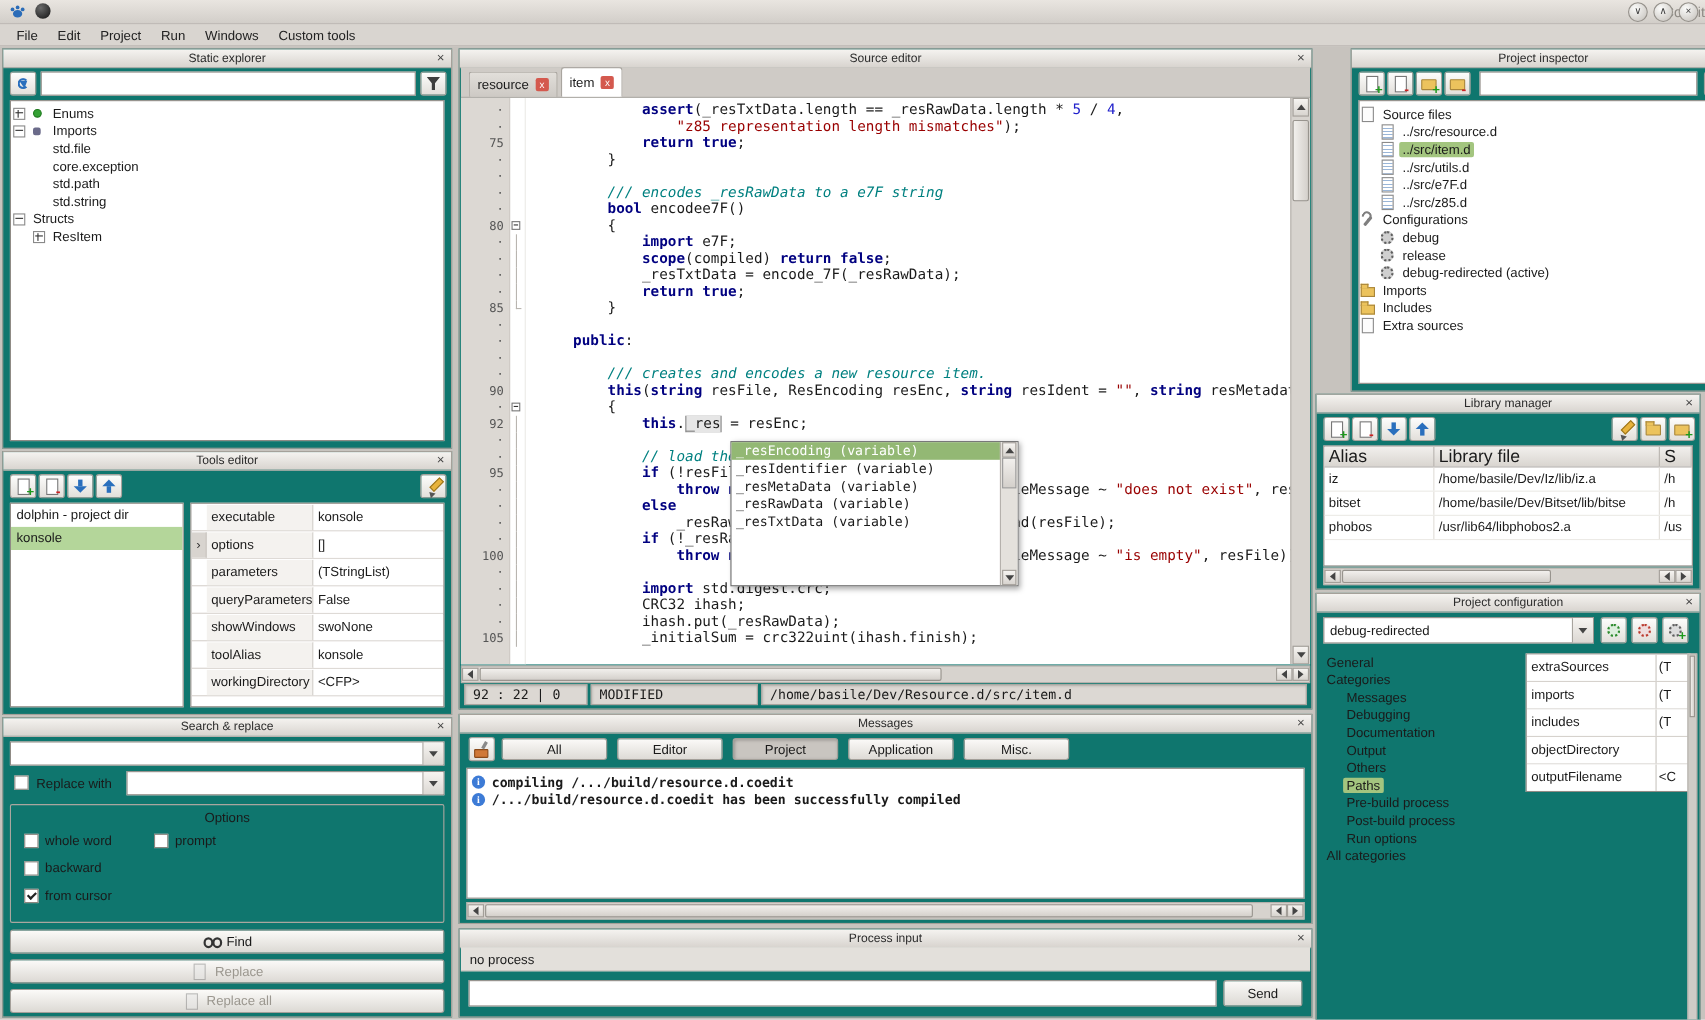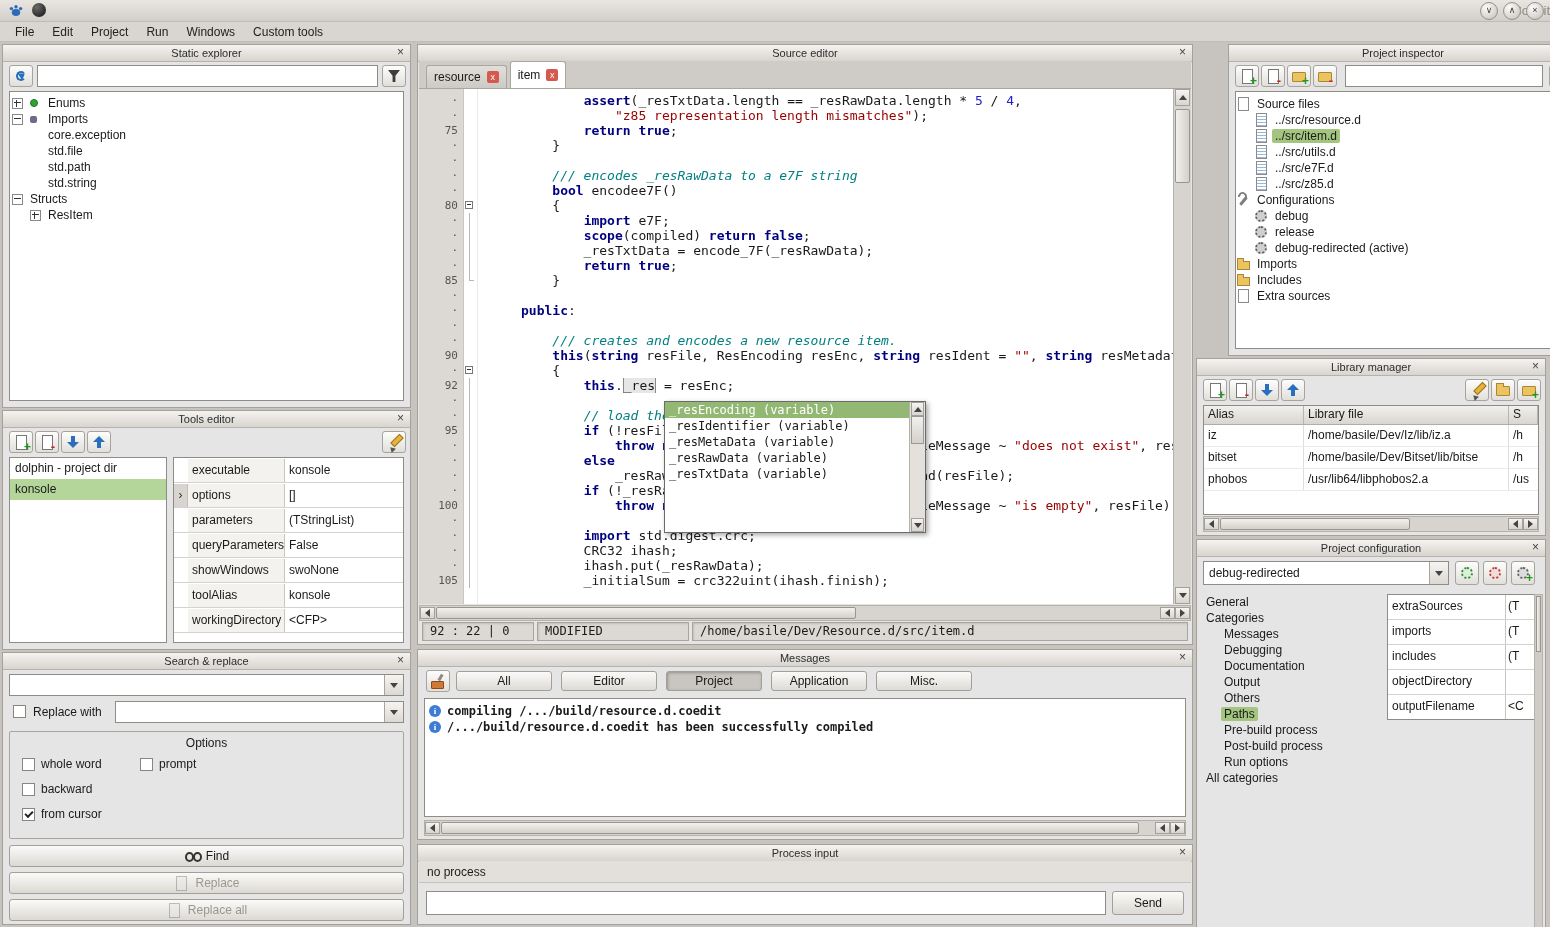--- a/index.html
+++ b/index.html
@@ -9,21 +9,21 @@
   .titlebar{position:absolute;left:0;top:0;width:100%;height:21px;background:linear-gradient(#e9e5e0,#d2cec9);border-bottom:1px solid #bfbbb6}
   .apptitle{position:absolute;left:0;right:0;top:3px;text-align:right;font-size:13px;color:#8d8983}
   .appicons{position:absolute;left:8px;top:2px;display:flex;gap:8px;align-items:center}
   .sphere{width:14px;height:14px;border-radius:50%;background:radial-gradient(circle at 35% 30%,#6a6a6a,#111)}
   .winbtns{position:absolute;right:6px;top:2px;display:flex;gap:5px}
   .wbtn{width:16px;height:16px;border-radius:50%;background:radial-gradient(circle at 35% 30%,#fbfbfa,#c2beb8);border:1px solid #95918b;font-size:9px;line-height:15px;text-align:center;color:#3c3c3c}
   .menubar{position:absolute;left:0;top:22px;width:100%;height:20px;background:#d9d5d0;border-bottom:1px solid #c0bcb7;display:flex;align-items:center;padding-left:6px;box-sizing:border-box}
   .mitem{padding:2px 9px;color:#222}
 
   
-  .panel{position:absolute;background:#e5e5e5;border:1px solid #a5a19a;box-sizing:border-box}
+  .panel{position:absolute;background:#0f766e;border:1px solid #a5a19a;box-sizing:border-box}
   .phead{position:relative;height:16px;background:linear-gradient(#f5f3f0,#d8d4cf);border-bottom:1px solid #b6b2ad;text-align:center;font-size:11px;line-height:16px;color:#2c2c2c}
   .pclose{position:absolute;right:3px;top:1px;width:13px;height:13px;line-height:13px;text-align:center;font-size:12px;color:#444}
 
   .tbtn{width:24px;height:22px;background:linear-gradient(#fdfdfc,#e2dfda);border:1px solid #a7a39d;border-radius:3px;display:flex;align-items:center;justify-content:center;box-sizing:border-box;flex:none}
   .tinput{background:#fff;border:1px solid #8f8b85;height:22px;padding:0 4px;font:12px "Liberation Sans",sans-serif;box-sizing:border-box}
   .whitebox{background:#fff;border:1px solid #8f8b85;box-sizing:border-box;overflow:hidden}
 
   
   .ic{position:relative;display:inline-block;width:16px;height:16px;flex:none}
   .ic.refresh::before{content:"";position:absolute;inset:3px;border:2px solid #2a6fbd;border-radius:50%;border-right-color:transparent}
@@ -145,21 +145,21 @@
   .statusbar{position:absolute;left:1px;right:1px;bottom:1px;height:23px;display:flex;gap:3px;padding:2px 3px;box-sizing:border-box;font:12px "DejaVu Sans Mono",monospace}
   .scell{border:1px solid #a8a49e;background:#dcd8d3;box-shadow:inset 1px 1px 2px rgba(0,0,0,.12);padding:0 7px;line-height:17px;white-space:nowrap;overflow:hidden;box-sizing:border-box}
 
   
   .fbtn{width:96px;height:20px;border:1px solid #a39f99;border-radius:3px;background:linear-gradient(#fbfaf8,#dedbd6);display:flex;align-items:center;justify-content:center;margin-right:9px;box-sizing:border-box}
   .fbtn.pressed{background:#c9c5c0;box-shadow:inset 1px 1px 3px rgba(0,0,0,.25)}
   .mrow{display:flex;align-items:center;gap:6px;height:16px;font:bold 12px "DejaVu Sans Mono",monospace;padding-left:4px;white-space:nowrap}
   .mi{width:12px;height:12px;border-radius:50%;background:#3d7bd6;color:#fff;font:bold 9px "Liberation Serif",serif;text-align:center;line-height:12px;flex:none}
 
   
-  .lhdr{display:flex;height:18px;background:linear-gradient(#f2f0ed,#d9d5d0);border-bottom:1px solid #b0aca7;font-size:12px}
+  .lhdr{display:flex;height:18px;background:linear-gradient(#f2f0ed,#d9d5d0);border-bottom:1px solid #b0aca7;font-size:16px}
   .lhdr span{padding:1px 4px;border-right:1px solid #b8b4af;box-sizing:border-box;overflow:hidden;white-space:nowrap}
   .lbrow{display:flex;height:21px;border-bottom:1px solid #eceae6;font-size:12px}
   .lbrow span{padding:3px 4px;box-sizing:border-box;overflow:hidden;white-space:nowrap}
   .c-alias{width:100px;flex:none;border-right:1px solid #e0ddd8}
   .c-file{width:205px;flex:none;border-right:1px solid #e0ddd8}
   .c-src{flex:1}
 
   
   .pcrow{display:flex;height:25px;border-bottom:1px solid #d6d2cd;background:#fff;box-sizing:border-box}
   .pcname{flex:1;padding:0 4px;line-height:23px;overflow:hidden;white-space:nowrap}
@@ -229,28 +229,28 @@
           <span class="ind d0"></span>
           <span class="exp minus"></span>
           <span class="ti module"></span>
           <span class="tlabel">Imports</span>
         </div>
 
         <div class="trow">
           <span class="ind d1"></span>
           <span class="exp"></span>
           <span class="ti"></span>
-          <span class="tlabel">core.exception</span>
+          <span class="tlabel">std.file</span>
         </div>
 
         <div class="trow">
           <span class="ind d1"></span>
           <span class="exp"></span>
           <span class="ti"></span>
-          <span class="tlabel">std.file</span>
+          <span class="tlabel">core.exception</span>
         </div>
 
         <div class="trow">
           <span class="ind d1"></span>
           <span class="exp"></span>
           <span class="ti"></span>
           <span class="tlabel">std.path</span>
         </div>
 
         <div class="trow">

